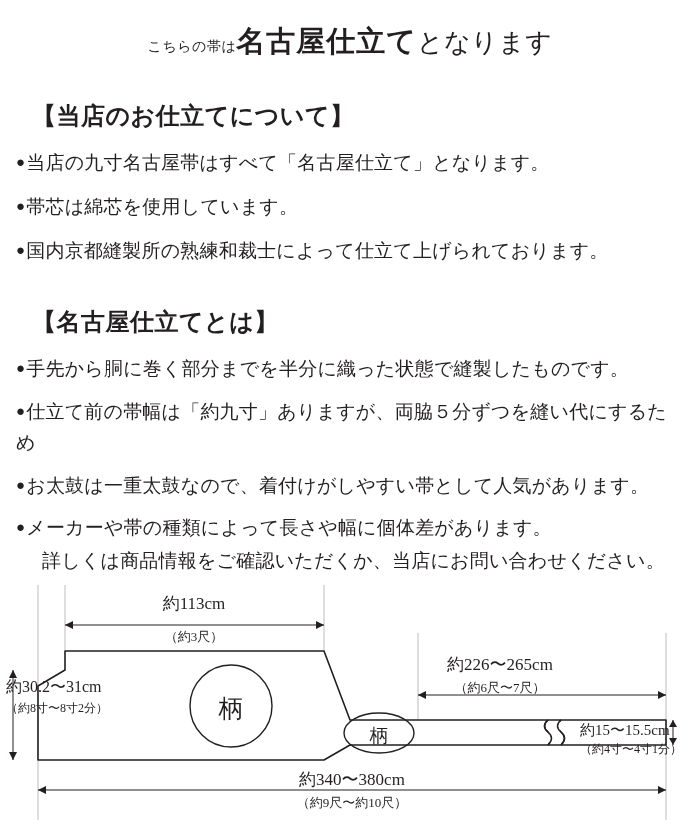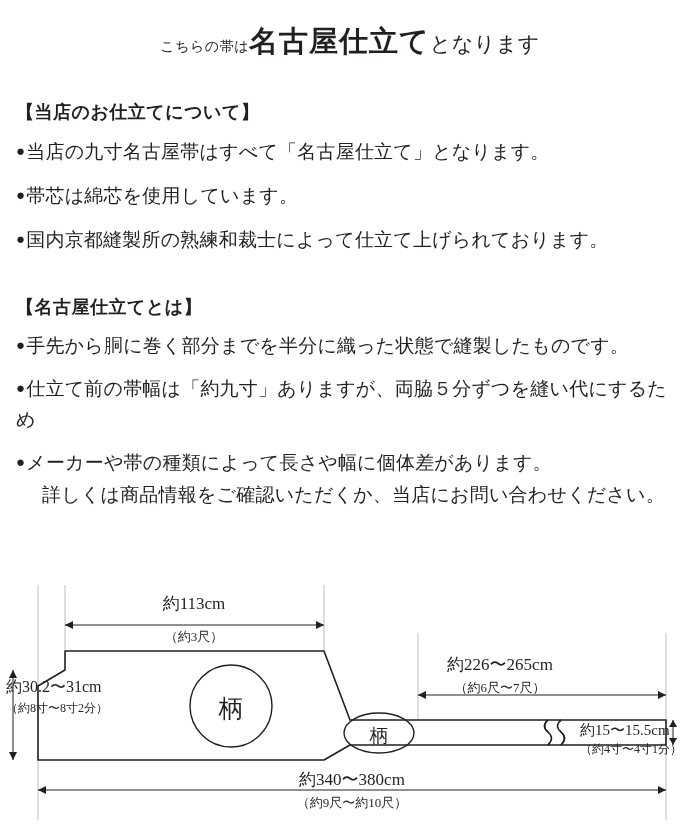--- a/index.html
+++ b/index.html
@@ -25,33 +25,33 @@
   .header .lead {
     font-size: 14px;
     letter-spacing: 0.5px;
   }
   .header .strong {
     font-size: 29px;
     font-weight: bold;
     letter-spacing: 1px;
   }
   .header .tail {
-    font-size: 21px;
+    font-size: 26px;
     letter-spacing: 0.5px;
   }
 
   
   .section {
     padding: 0 16px;
   }
   .section-title {
-    font-size: 18px;
+    font-size: 24px;
     font-weight: bold;
     letter-spacing: 0.5px;
-    margin: 0;
+    margin: 16px;
   }
   #section-shop {
     margin-top: 38px;
   }
   #section-nagoya {
     margin-top: 40px;
   }
   .bullets {
     list-style: none;
     margin: 0;
@@ -109,20 +109,21 @@
     <li><span class="dot">●</span><span>帯芯は綿芯を使用しています。</span></li>
     <li><span class="dot">●</span><span>国内京都縫製所の熟練和裁士によって仕立て上げられております。</span></li>
   </ul>
 </div>
 
 <div class="section" id="section-nagoya">
   <h2 class="section-title">【名古屋仕立てとは】</h2>
   <ul class="bullets">
     <li><span class="dot">●</span><span>手先から胴に巻く部分までを半分に織った状態で縫製したものです。</span></li>
     <li><span class="dot">●</span><span>仕立て前の帯幅は「約九寸」ありますが、両脇５分ずつを縫い代にするため</span></li>
+    <li><span class="dot">●</span><span>お太鼓は一重太鼓なので、着付けがしやすい帯として人気があります。</span></li>
     <li><span class="dot">●</span><span>メーカーや帯の種類によって長さや幅に個体差があります。</span><span class="cont">詳しくは商品情報をご確認いただくか、当店にお問い合わせください。</span></li>
   </ul>
 </div>
 
 <div class="diagram">
   <svg width="700" height="265" viewBox="0 0 700 265" xmlns="http://www.w3.org/2000/svg">
 
     <g stroke="#bdbdbd" stroke-width="1">
       <line x1="38" y1="10" x2="38" y2="245"></line>
       <line x1="65" y1="10" x2="65" y2="75"></line>

